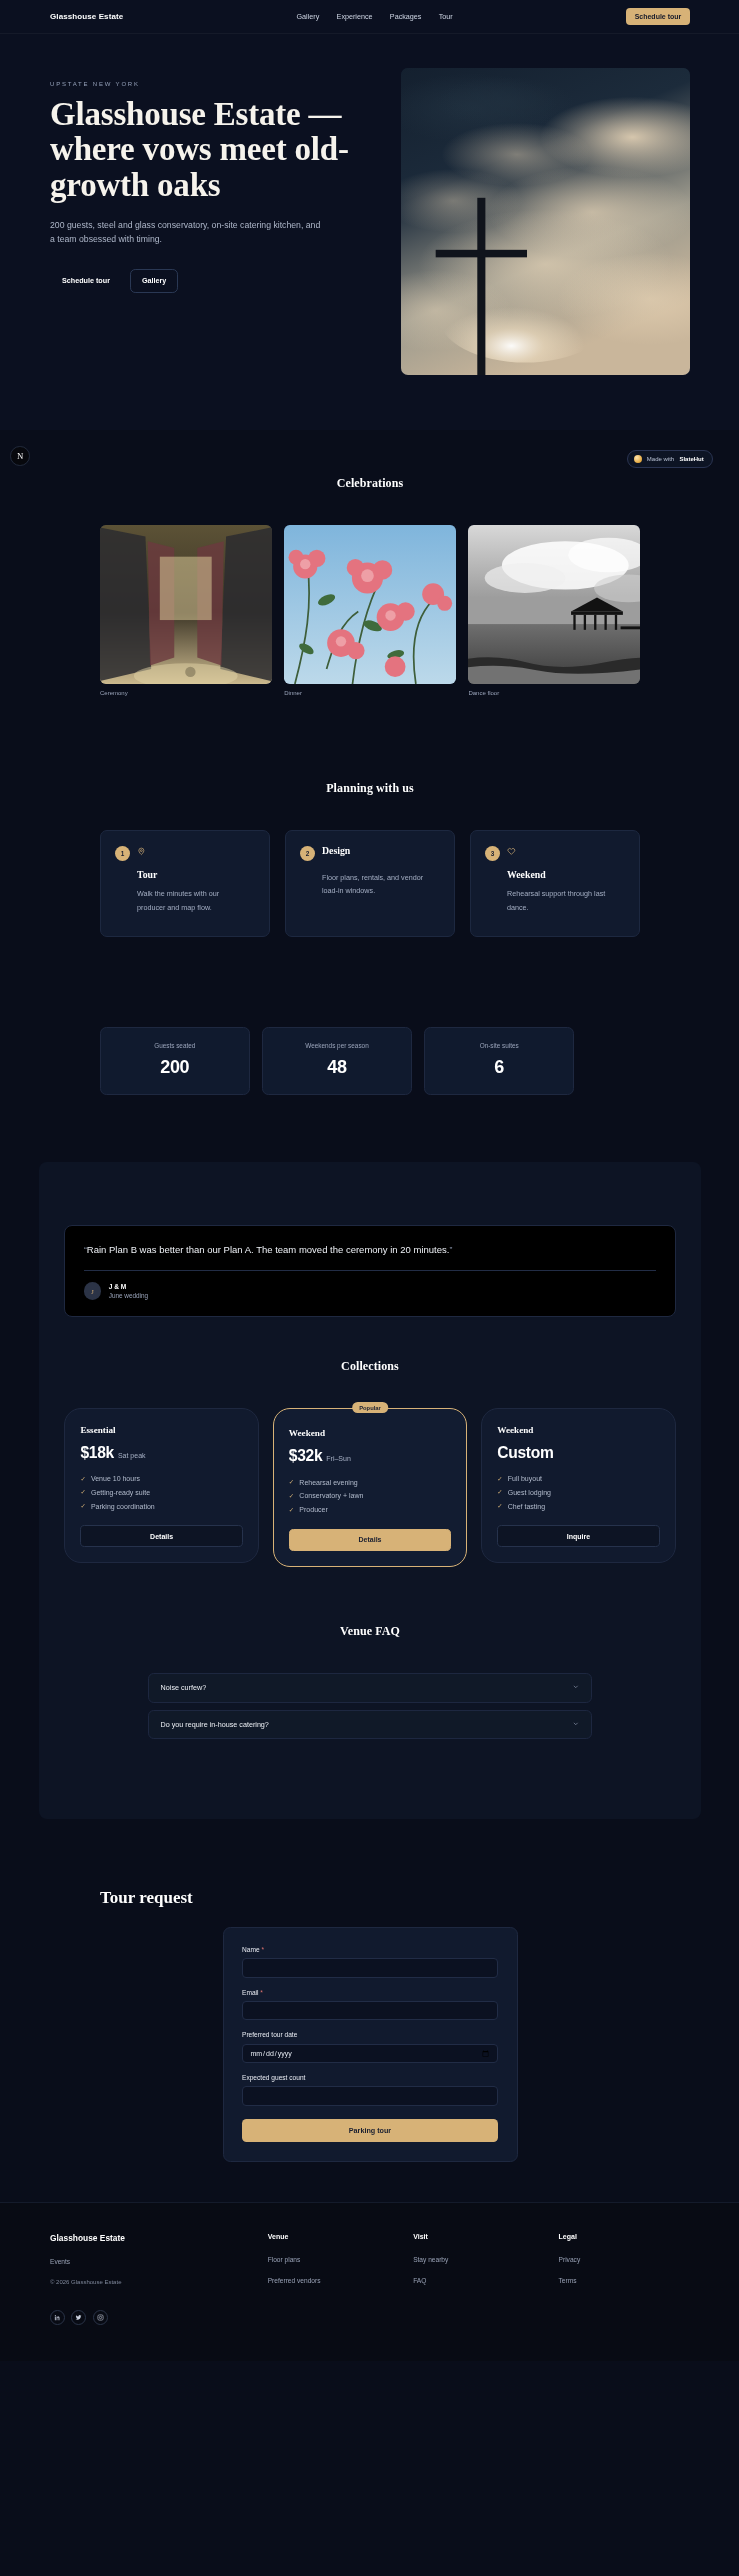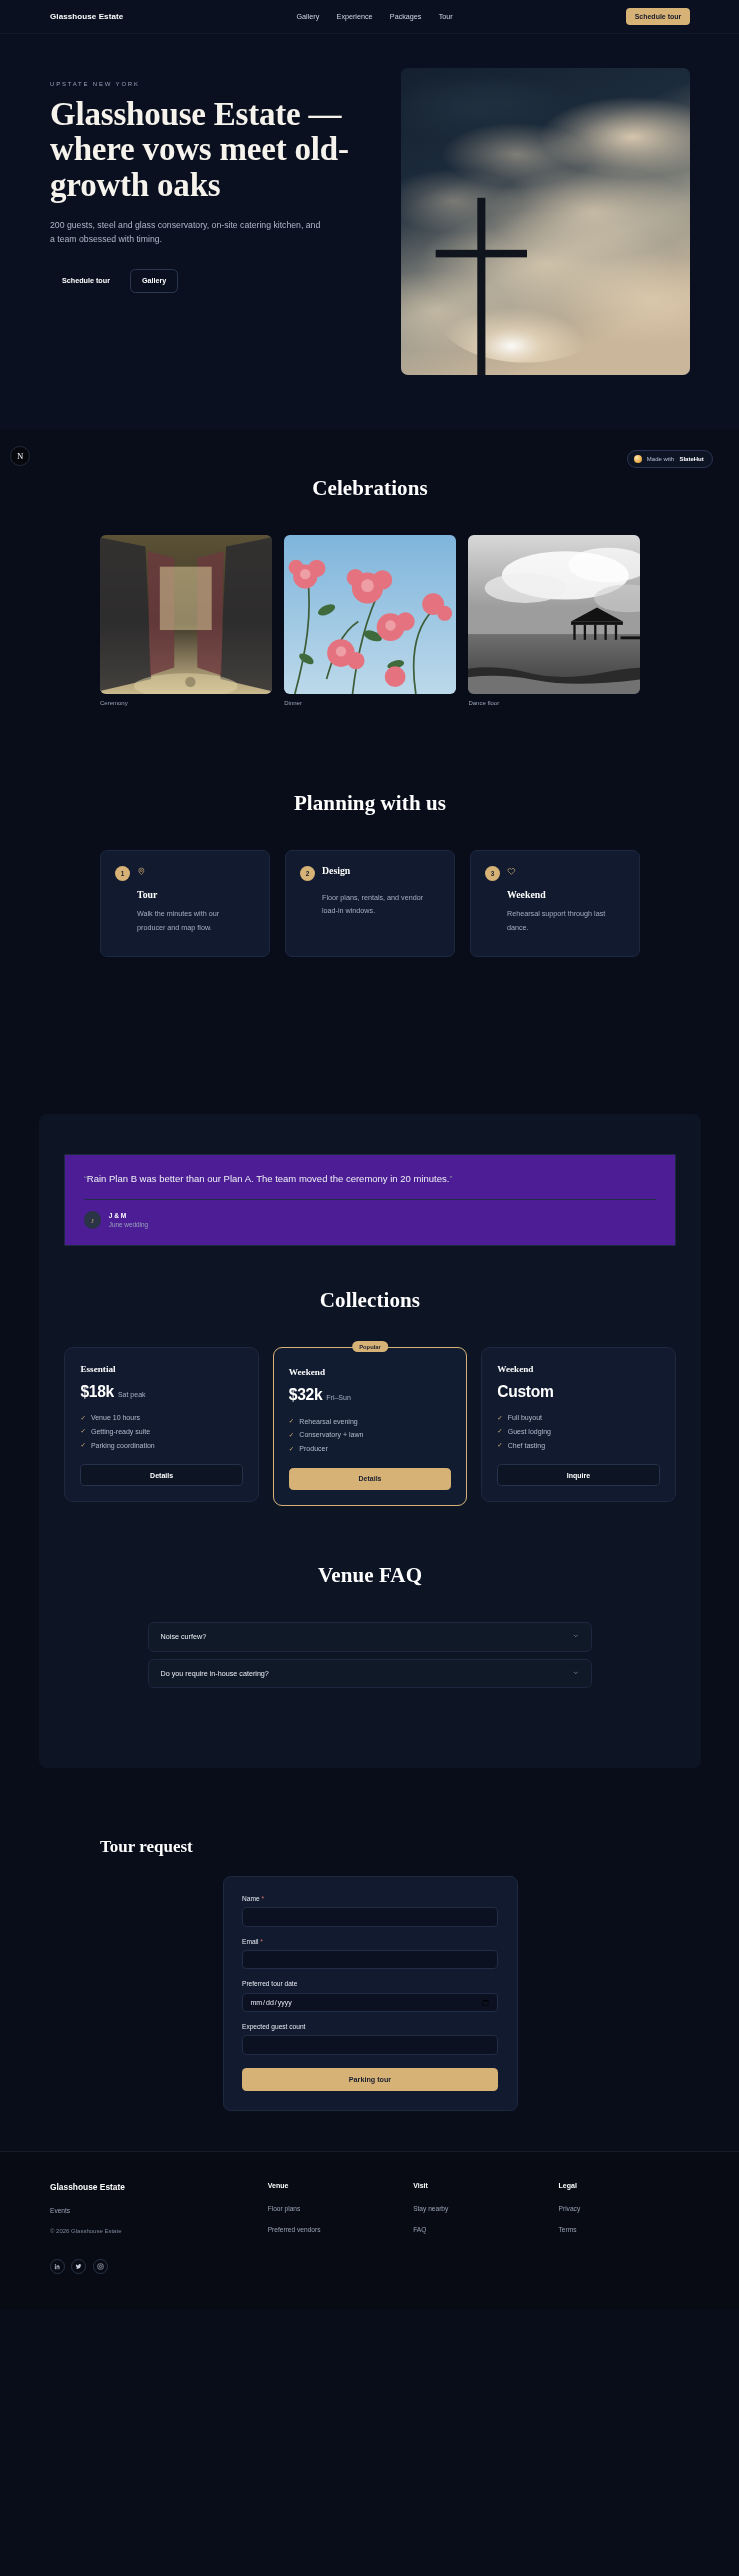--- a/index.html
+++ b/index.html
@@ -100,21 +100,21 @@
   .made-dot{width:8px;height:8px;border-radius:50%;
     background:radial-gradient(circle at 35% 32%, #ffe5ae, #e5a93f 70%);}
   .made-txt{font-size:6px;color:#b9c2d4;}
   .made-brand{font-size:6px;color:#fff;font-weight:700;}
 
   
   section{background:var(--bg-deep);}
   .wrap{max-width:640px;margin:0 auto;padding:0 50px;}
   .sec-title{
     font-family:"Liberation Serif", serif;
-    font-size:21px;font-weight:700;text-align:center;color:#fff;
+    font-size:12px;font-weight:700;text-align:center;color:#fff;
     margin:0 0 34px;letter-spacing:0.1px;
   }
 
   
   .gallery{padding:46px 0 35px;}
   .g-grid{display:grid;grid-template-columns:repeat(3,1fr);gap:12.7px;}
   .g-thumb{
     width:100%;height:159px;border-radius:5.8px;overflow:hidden;background:#16203a;
     display:block;
   }
@@ -152,40 +152,41 @@
   }
   .st-label{font-size:6.4px;color:#9aa4ba;margin-bottom:8px;}
   .st-value{font-size:18px;font-weight:700;color:#fff;letter-spacing:-0.3px;}
 
   
   .quote-wrap{padding:26.6px 0 34px;}
   .panel-soft{
     background:#0d1424;border-radius:8px;margin:0 39px;padding:40px 25.4px;
   }
   .q-card{
-    background:#4c1d95;border:0.6px solid #1e2840;border-radius:1px;
+    background:#000000;border:0.6px solid #1e2840;border-radius:8px;
     padding:17.3px 18.5px 16px;
+    margin-top:23px;
   }
   .q-text{font-size:9.5px;line-height:1.5;color:#eef1f6;margin:0 0 12.7px;}
   .q-mark{color:#7d879c;font-size:8.7px;}
   .q-rule{height:0.6px;background:#222d46;margin:0 0 11.6px;}
   .q-foot{display:flex;align-items:center;gap:7.5px;}
   .q-avatar{
     width:17.3px;height:17.3px;border-radius:50%;background:#2b3346;
     display:flex;align-items:center;justify-content:center;
     color:var(--gold);font-size:6.4px;font-family:"Liberation Serif",serif;
   }
   .q-name{font-size:6.6px;font-weight:700;color:#fff;}
   .q-meta{font-size:6.4px;color:#98a2b8;margin-top:1.7px;}
 
   
   .pricing{padding:42px 0 19.6px;}
   .p-grid{display:grid;grid-template-columns:repeat(3,1fr);gap:14px;align-items:start;}
   .p-card{
-    background:#111a2e;border:0.6px solid #1e2840;border-radius:9px;
+    background:#111a2e;border:0.6px solid #1e2840;border-radius:17px;
     padding:16px 15px 15px;position:relative;
   }
   .p-card.featured{
     border:0.6px solid var(--gold);background:#121c31;
     padding:19.6px 15px 15px;
   }
   .p-badge{
     position:absolute;top:-6.4px;left:50%;transform:translateX(-50%);
     background:var(--gold);color:#1a1f30;font-size:5.8px;font-weight:700;
     border-radius:577px;padding:2.3px 7px;white-space:nowrap;
@@ -492,20 +493,34 @@
         <h3 class="s-title s-stack">Weekend</h3>
         <p class="s-body s-stack">Rehearsal support through last dance.</p>
       </div>
 
     </div>
   </div>
 </section>
 
 <section class="stats">
   <div class="wrap">
+    <div class="st-grid">
+      <div class="st-card">
+        <div class="st-label">Guests seated</div>
+        <div class="st-value">200</div>
+      </div>
+      <div class="st-card">
+        <div class="st-label">Weekends per season</div>
+        <div class="st-value">48</div>
+      </div>
+      <div class="st-card">
+        <div class="st-label">On-site suites</div>
+        <div class="st-value">6</div>
+      </div>
+    </div>
   </div>
 </section>
 
 <section class="quote-wrap">
   <div class="panel-soft">
 
     <div class="q-card">
       <p class="q-text"><span class="q-mark">“</span><span>Rain Plan B was better than our Plan A. The team moved the ceremony in 20 minutes.</span><span class="q-mark">”</span></p>
       <div class="q-rule"></div>
       <div class="q-foot">

